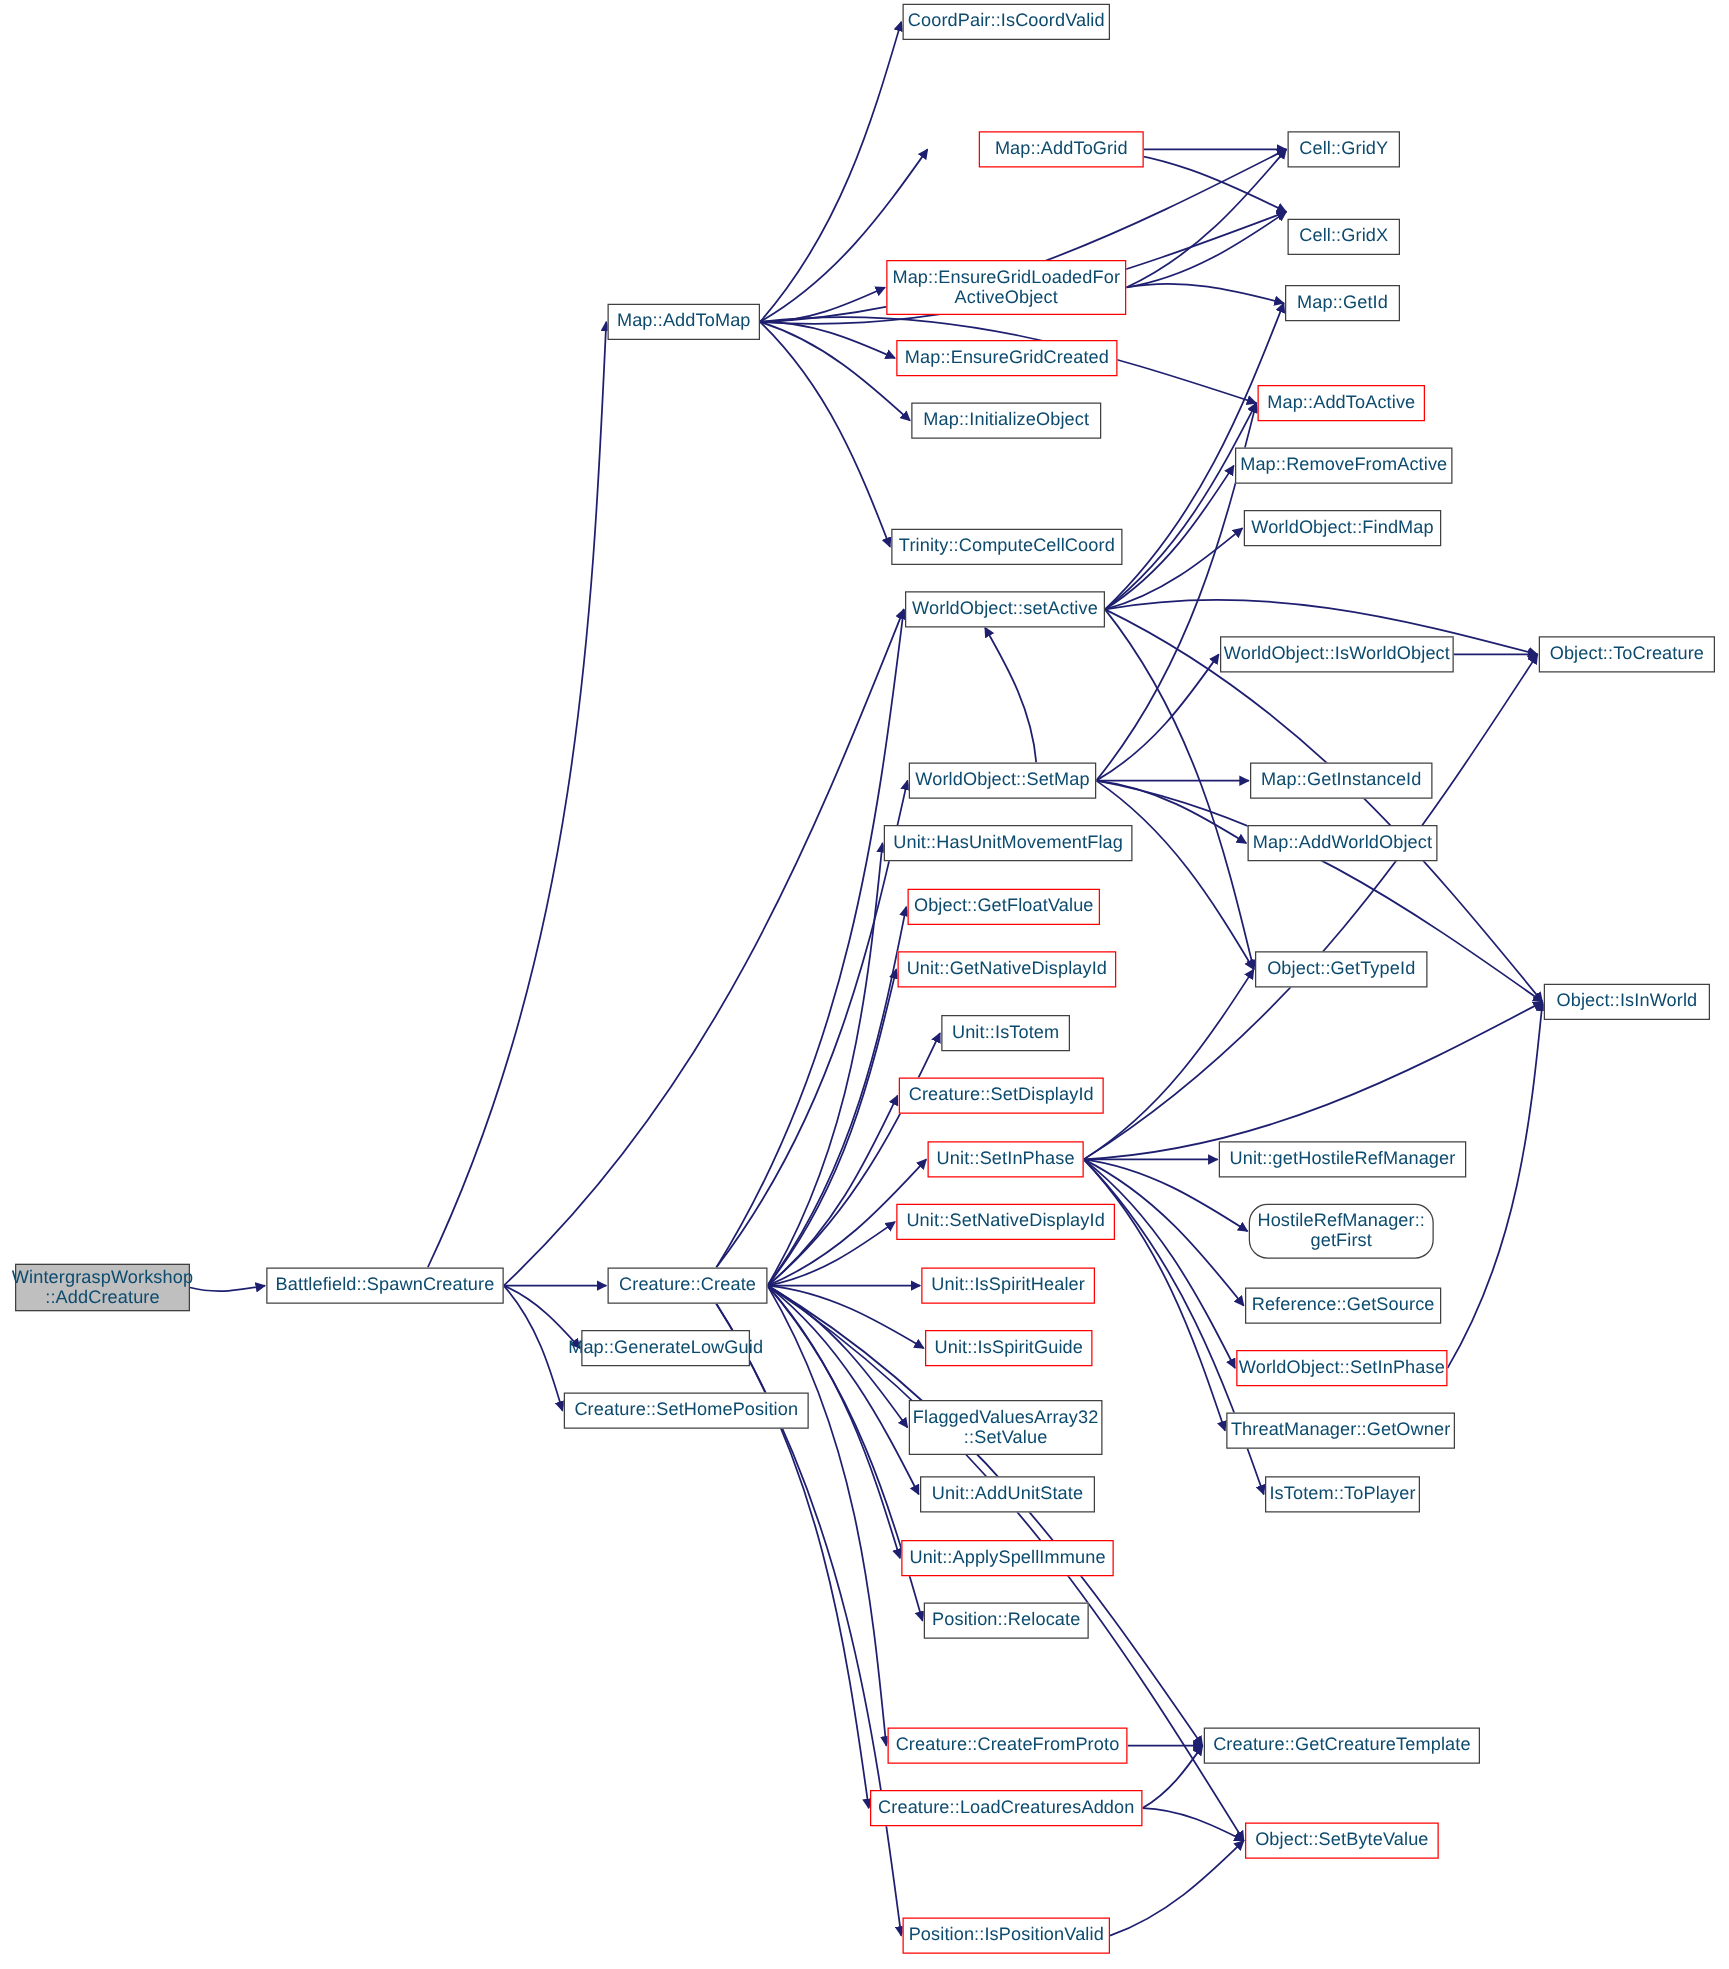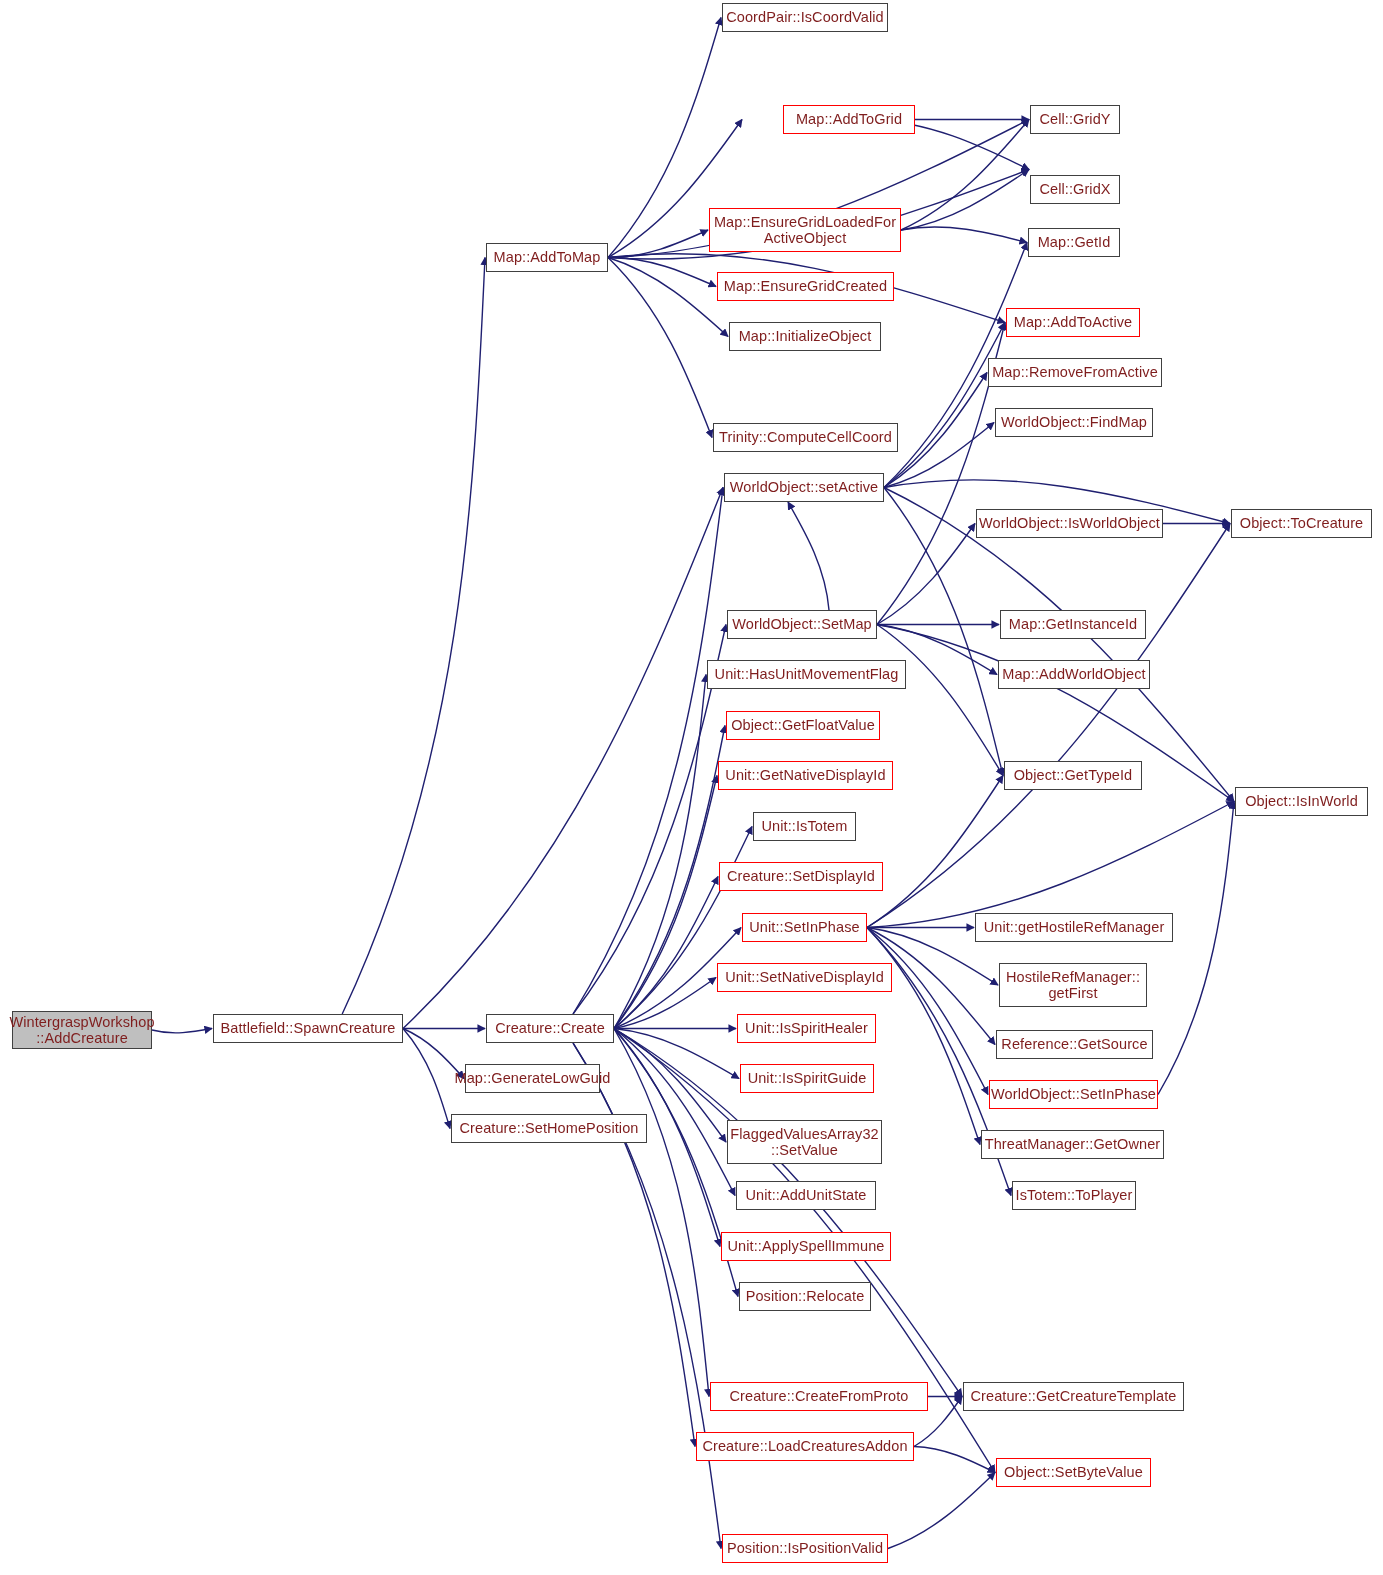--- a/index.html
+++ b/index.html
@@ -26,21 +26,21 @@
   .node {
     position: absolute;
     box-sizing: border-box;
     display: flex;
     align-items: center;
     justify-content: center;
     text-align: center;
     background: #ffffff;
     border: 1px solid #404040;
     font-size: 14.5px;
-    color: #7f1d1d;
+    color: #0c4a6e;
     line-height: 1.12;
     white-space: pre-line;
     letter-spacing: 0.1px;
     cursor: pointer;
   }
   .node.red {
     border: 1px solid #ff0000;
   }
   .node.root {
     background: #bfbfbf;
@@ -158,33 +158,33 @@
       <div class="node" style="left: 998px; top: 660px; width: 152px; height: 29px;">Map::AddWorldObject</div>
       <div class="node" style="left: 707px; top: 660px; width: 199px; height: 29px;">Unit::HasUnitMovementFlag</div>
       <div class="node red" style="left: 726px; top: 711px; width: 154px; height: 29px;">Object::GetFloatValue</div>
       <div class="node red" style="left: 718px; top: 761px; width: 175px; height: 29px;">Unit::GetNativeDisplayId</div>
       <div class="node" style="left: 1004px; top: 761px; width: 138px; height: 29px;">Object::GetTypeId</div>
       <div class="node" style="left: 753px; top: 812px; width: 103px; height: 29px;">Unit::IsTotem</div>
       <div class="node" style="left: 1235px; top: 787px; width: 133px; height: 29px;">Object::IsInWorld</div>
       <div class="node red" style="left: 719px; top: 862px; width: 164px; height: 29px;">Creature::SetDisplayId</div>
       <div class="node red" style="left: 742px; top: 913px; width: 125px; height: 29px;">Unit::SetInPhase</div>
       <div class="node" style="left: 975px; top: 913px; width: 198px; height: 29px;">Unit::getHostileRefManager</div>
-      <div class="node" style="left: 999px; top: 963px; width: 148px; height: 44px;">HostileRefManager::
+      <div class="node" style="left: 999px; top: 963px; width: 148px; height: 44px; border-radius: 15px;">HostileRefManager::
 getFirst</div>
       <div class="node red" style="left: 717px; top: 963px; width: 175px; height: 29px;">Unit::SetNativeDisplayId</div>
       <div class="node" style="left: 996px; top: 1030px; width: 157px; height: 29px;">Reference::GetSource</div>
       <div class="node red" style="left: 737px; top: 1014px; width: 139px; height: 29px;">Unit::IsSpiritHealer</div>
       <div class="node red" style="left: 989px; top: 1080px; width: 169px; height: 29px;">WorldObject::SetInPhase</div>
       <div class="node red" style="left: 740px; top: 1064px; width: 134px; height: 29px;">Unit::IsSpiritGuide</div>
       <div class="node" style="left: 727px; top: 1120px; width: 155px; height: 44px;">FlaggedValuesArray32
 ::SetValue</div>
       <div class="node" style="left: 981px; top: 1130px; width: 183px; height: 29px;">ThreatManager::GetOwner</div>
       <div class="node" style="left: 1012px; top: 1181px; width: 124px; height: 29px;">IsTotem::ToPlayer</div>
       <div class="node" style="left: 736px; top: 1181px; width: 140px; height: 29px;">Unit::AddUnitState</div>
       <div class="node red" style="left: 721px; top: 1232px; width: 170px; height: 29px;">Unit::ApplySpellImmune</div>
       <div class="node" style="left: 739px; top: 1282px; width: 132px; height: 29px;">Position::Relocate</div>
-      <div class="node red" style="left: 710px; top: 1382px; width: 218px; height: 29px;">Creature::CreateFromProto</div>
+      <div class="node red" style="left: 710px; top: 1382px; width: 192px; height: 29px;">Creature::CreateFromProto</div>
       <div class="node" style="left: 963px; top: 1382px; width: 221px; height: 29px;">Creature::GetCreatureTemplate</div>
       <div class="node red" style="left: 696px; top: 1432px; width: 218px; height: 29px;">Creature::LoadCreaturesAddon</div>
       <div class="node red" style="left: 996px; top: 1458px; width: 155px; height: 29px;">Object::SetByteValue</div>
       <div class="node red" style="left: 722px; top: 1534px; width: 166px; height: 29px;">Position::IsPositionValid</div>
     </div>
 </div>
 
 </body></html>

